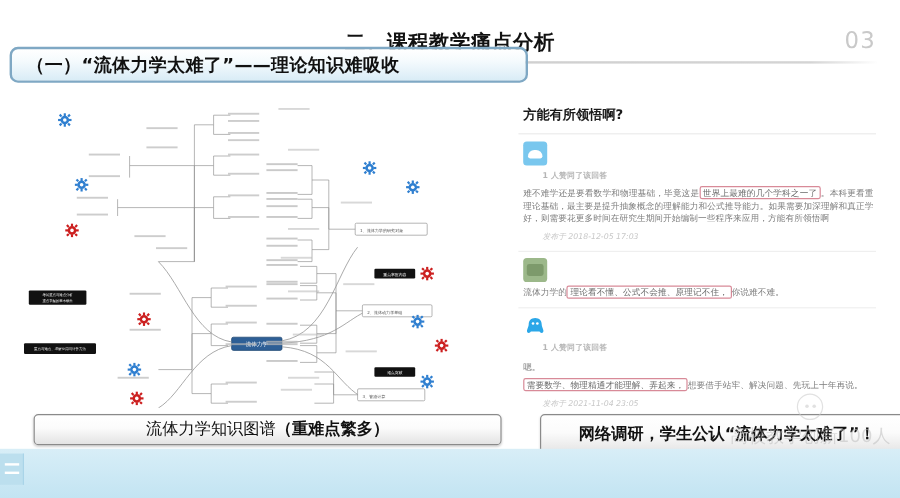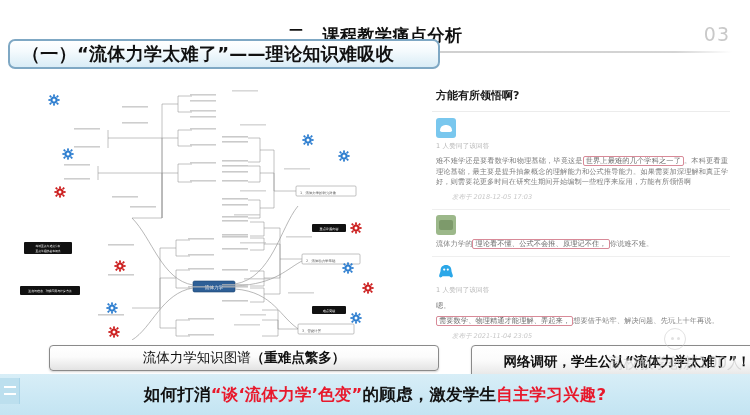--- a/index.html
+++ b/index.html
@@ -60,21 +60,21 @@
     width: 432px;
     height: 30px;
     border: 2px solid #7fa8c4;
     border-radius: 7px;
     background: linear-gradient(to bottom, #ffffff 0%, #f4fafd 40%, #d9ecf6 100%);
     display: flex;
     align-items: center;
     padding-left: 12px;
   }
   .subtitle-text {
-    font-size: 18px;
+    font-size: 15px;
     font-weight: bold;
     color: #111111;
     white-space: nowrap;
     letter-spacing: 0.3px;
   }
 
   
   .mindmap-panel {
     position: absolute;
     left: 12px; top: 78px;
@@ -88,21 +88,20 @@
   
   .caption-box {
     position: absolute;
     border: 1px solid #8a8a8a;
     border-radius: 4px;
     background: linear-gradient(to bottom, #ffffff 0%, #fbfbfb 45%, #e3e3e3 100%);
     display: flex;
     align-items: center;
     justify-content: center;
     box-shadow: 0 1px 2px rgba(0,0,0,0.18);
-    margin-left: 21px;
   }
   .caption-left {
     left: 28px; top: 345px;
     width: 390px; height: 26px;
   }
   .caption-right {
     left: 450px; top: 345px;
     width: 312px; height: 34px;
   }
   .caption-text-mixed { font-size: 13.5px; color: #111; white-space: nowrap; }
@@ -157,31 +156,31 @@
     left: 3px; top: 5px;
     width: 14px; height: 10px;
     background: #7d9a6b;
     border-radius: 2px;
   }
   .avatar-qq svg { display: block; }
 
   .qa-meta {
     font-size: 6.5px;
     color: #b5b5b5;
-    margin: 0 0 5px 4px;
+    margin: 0 0 5px 20px;
     letter-spacing: 0.2px;
+    font-weight: bold;
   }
   .qa-body {
     font-size: 7.2px;
     line-height: 10.5px;
     color: #7e7e7e;
     margin: 0 2px 0 4px;
     text-align: justify;
     letter-spacing: 0.1px;
-    font-family: Liberation Serif, serif;
   }
   .qa-body .boxed {
     border: 1px solid #d88a98;
     border-radius: 2px;
     padding: 0 2px;
     color: #6b6b6b;
   }
   .qa-date {
     font-size: 6.5px;
     color: #c8c8c8;
@@ -520,16 +519,15 @@
     <span class="caption-text-mixed"><b>网络调研，学生公认</b><b>“流体力学太难了”！</b></span>
   </div>
 
   <div class="watermark">
     <div class="wechat-badge"></div>
     <span class="watermark-text">高校教学创新100人</span>
   </div>
 
   <div class="bottom-bar">
     <div class="bottom-tab"></div>
-    <span class="bottom-bar-text"><span>如何打消</span><span class="accent">“谈‘流体力学’色变”</span><span>的顾虑，激发学生</span><span class="accent">自主学习兴趣?</span></span>
   </div>
 
 </div>
 
 </body></html>

